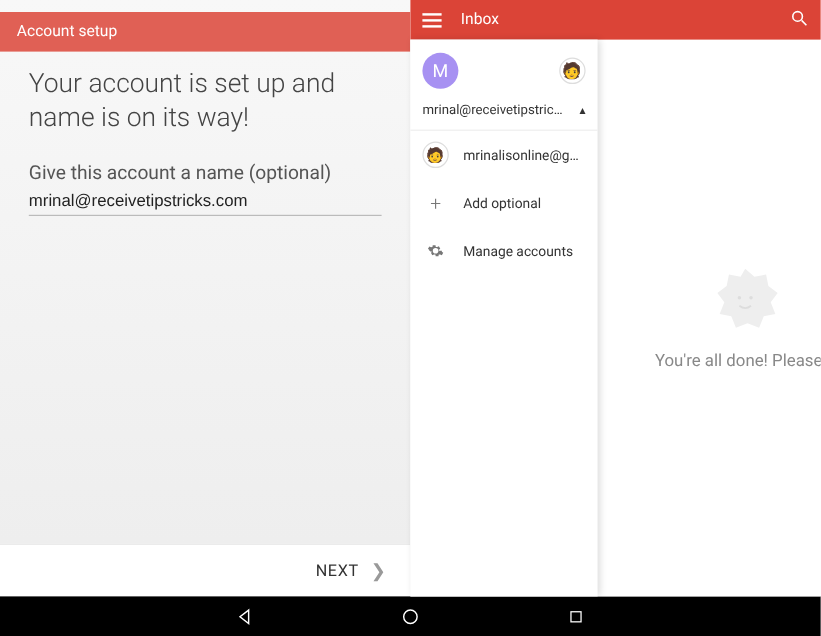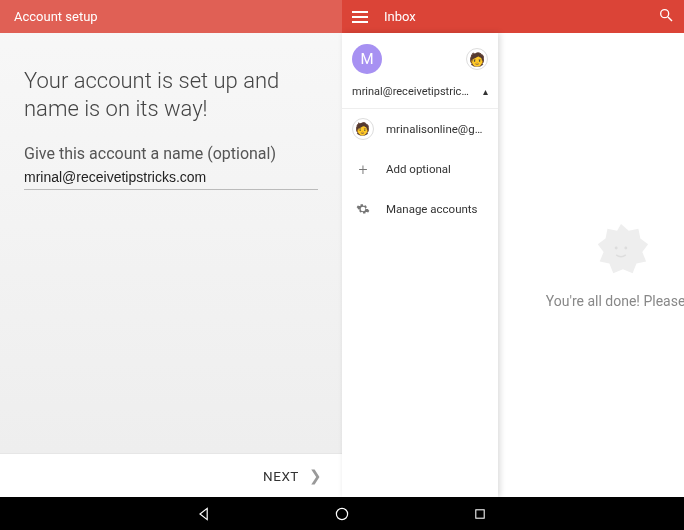--- a/index.html
+++ b/index.html
@@ -2,27 +2,27 @@
 <html><head>
 <meta charset="utf-8">
 <style>
   * { box-sizing: border-box; margin: 0; padding: 0; }
   html, body { width: 684px; height: 530px; font-family: Roboto, Arial, sans-serif; overflow: hidden; }
   .root { display: flex; width: 684px; height: 530px; flex-direction: column; }
   .panes { display: flex; flex: 1; }
   .left { width: 342px; height: 497px; display: flex; flex-direction: column; background: linear-gradient(#f8f8f8,#ededed); }
   .right { width: 342px; height: 497px; display: flex; flex-direction: column; background: #fff; position: relative; }
   .header { height: 33px; display: flex; align-items: center; color: #fff; font-size: 13px; }
-  .left .header { background: #e06055; padding-left: 14px; }
+  .left .header { background: #e06055; padding-left: 14px; margin-top: 10px; }
   .right .header { background: #db4437; padding: 0 10px; }
   .right .header .title { margin-left: 16px; flex: 1; }
   .hamburger { width: 16px; height: 12px; display: flex; flex-direction: column; justify-content: space-between; }
   .hamburger span { height: 2px; background: #fff; }
   .search-icon svg { width: 16px; height: 16px; stroke: #fff; fill: none; stroke-width: 2; }
-  .left-body { padding: 34px 24px 0 24px; flex: 1; }
+  .left-body { padding: 14px 24px 0 24px; flex: 1; }
   .big { font-size: 22px; font-weight: 300; color: #444; line-height: 1.25; }
   .hint { font-size: 16px; color: #555; margin-top: 22px; }
   .field { width: 100%; border: none; border-bottom: 1px solid #bbb; background: transparent; font-size: 14px; padding: 6px 0 4px 0; outline: none; color: #222; }
   .next-row { height: 44px; display: flex; align-items: center; justify-content: flex-end; padding-right: 20px; background: #fff; border-top: 1px solid #e6e6e6; }
   .next-btn { display: flex; align-items: center; font-size: 13.5px; letter-spacing: 0.5px; color: #333; cursor: pointer; margin-left: 44px; }
   .next-btn .chev { margin-left: 10px; font-size: 15px; color: #999; }
   .drawer { width: 156px; background: #fff; box-shadow: 2px 0 6px rgba(0,0,0,0.15); display: flex; flex-direction: column; position: relative; z-index: 2; height: 464px; }
   .drawer-top { height: 52px; display: flex; align-items: center; padding: 0 10px; }
   .avatar-big { width: 30px; height: 30px; border-radius: 50%; background: #a791f2; color: #fff; display: flex; align-items: center; justify-content: center; font-size: 15px; }
   .avatar-small { width: 22px; height: 22px; border-radius: 50%; background: #fff; border: 1px solid #ddd; display: flex; align-items: center; justify-content: center; font-size: 13px; margin-left: auto; }

